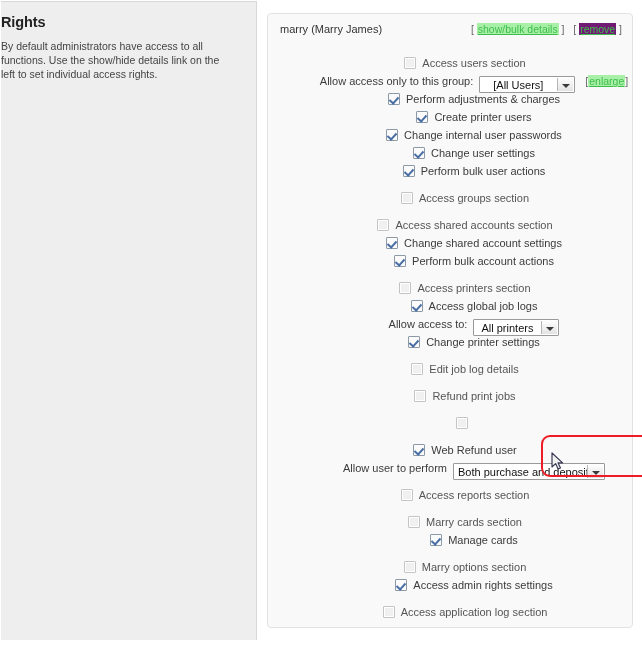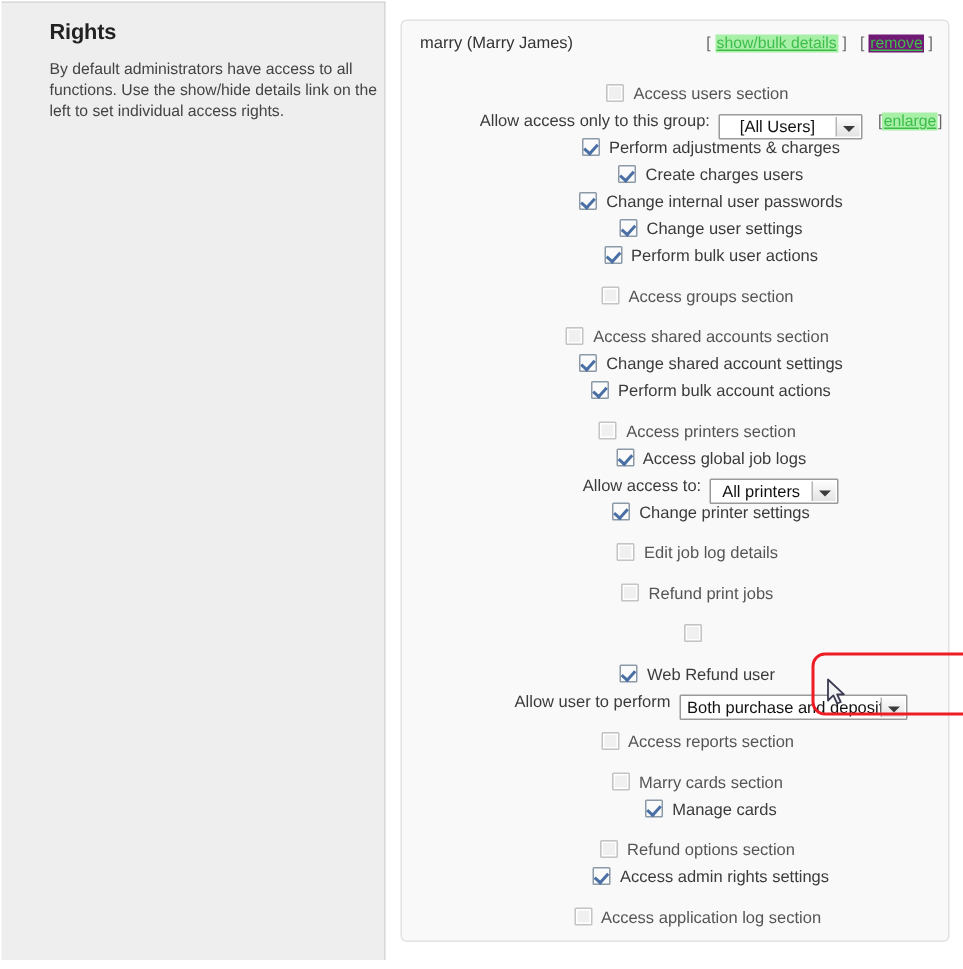--- a/index.html
+++ b/index.html
@@ -30,21 +30,21 @@
     left: 1px;
     top: 1px;
     width: 256px;
     height: 639px;
     background: #eeeeee;
     border-right: 1px solid #d8d8d8;
     border-top: 1px solid #d8d8d8;
     box-sizing: border-box;
   }
   #left-inner {
-    padding: 12px 16px 0 32px;
+    padding: 12px 16px 0 0;
   }
   #panel-title {
     font-size: 14.5px;
     font-weight: bold;
     color: #222222;
     margin: 0 0 9px 0;
     letter-spacing: -0.1px;
   }
   .panel-desc {
     font-size: 10.5px;
@@ -271,41 +271,41 @@
           <span class="brk">[</span>
           <span class="glink plain" style="color: rgb(63, 189, 75);">remove</span>
           <span class="brk">]</span>
         </span>
       </div>
 
       <div id="rights-list">
           <div class="row lvl0"><span class="cb off"></span><span class="lbl dim">Access users section</span></div>
           <div class="row lvl1"><span class="inline-label">Allow access only to this group:</span><span class="sel w-users"><span>[All Users]</span><span class="arrow-btn"></span></span><span class="enlarge-wrap"><span class="brk">[</span><span class="glink" style="color: rgb(63, 189, 75);">enlarge</span><span class="brk">]</span></span></div>
           <div class="row lvl1"><span class="cb on"></span><span class="lbl">Perform adjustments &amp; charges</span></div>
-          <div class="row lvl1"><span class="cb on"></span><span class="lbl">Create charges users</span></div>
+          <div class="row lvl1"><span class="cb on"></span><span class="lbl">Create printer users</span></div>
           <div class="row lvl1"><span class="cb on"></span><span class="lbl">Change internal user passwords</span></div>
           <div class="row lvl1"><span class="cb on"></span><span class="lbl">Change user settings</span></div>
           <div class="row lvl1"><span class="cb on"></span><span class="lbl">Perform bulk user actions</span></div>
           <div class="row lvl0 gap"><span class="cb off"></span><span class="lbl dim">Access groups section</span></div>
           <div class="row lvl0 gap"><span class="cb off"></span><span class="lbl dim">Access shared accounts section</span></div>
           <div class="row lvl1"><span class="cb on"></span><span class="lbl">Change shared account settings</span></div>
           <div class="row lvl1"><span class="cb on"></span><span class="lbl">Perform bulk account actions</span></div>
           <div class="row lvl0 gap"><span class="cb off"></span><span class="lbl dim">Access printers section</span></div>
           <div class="row lvl1"><span class="cb on"></span><span class="lbl">Access global job logs</span></div>
           <div class="row lvl1"><span class="inline-label">Allow access to:</span><span class="sel w-printers"><span>All printers</span><span class="arrow-btn"></span></span></div>
           <div class="row lvl1"><span class="cb on"></span><span class="lbl">Change printer settings</span></div>
           <div class="row lvl0 gap"><span class="cb off"></span><span class="lbl dim">Edit job log details</span></div>
           <div class="row lvl0 gap"><span class="cb off"></span><span class="lbl dim">Refund print jobs</span></div>
           <div class="row lvl0 gap"><span class="cb off"></span></div>
           <div class="row lvl0 gap"><span class="cb on"></span><span class="lbl">Web Refund user</span></div>
           <div class="row lvl1"><span class="inline-label">Allow user to perform</span><span class="sel w-cashier"><span>Both purchase and deposit</span><span class="arrow-btn"></span></span></div>
           <div class="row lvl0 gap"><span class="cb off"></span><span class="lbl dim">Access reports section</span></div>
           <div class="row lvl0 gap"><span class="cb off"></span><span class="lbl dim">Marry cards section</span></div>
           <div class="row lvl1"><span class="cb on"></span><span class="lbl">Manage cards</span></div>
-          <div class="row lvl0 gap"><span class="cb off"></span><span class="lbl dim">Refund options section</span></div>
+          <div class="row lvl0 gap"><span class="cb off"></span><span class="lbl dim">Marry options section</span></div>
           <div class="row lvl1"><span class="cb on"></span><span class="lbl">Access admin rights settings</span></div>
           <div class="row lvl0 gap"><span class="cb off"></span><span class="lbl dim">Access application log section</span></div>
         </div>
     </div>
 
     <div id="highlight-box" style="border-color: rgb(238, 28, 36);"></div>
 
     <svg id="mouse-cursor" viewBox="0 0 14 19">
       <polygon points="1,1 1,15 4.6,11.6 7.1,17 9.5,16 7.1,10.9 11.6,10.9" fill="#f2f2f2" stroke="#3a3a52" stroke-width="1.2" stroke-linejoin="round"></polygon>
     </svg>

